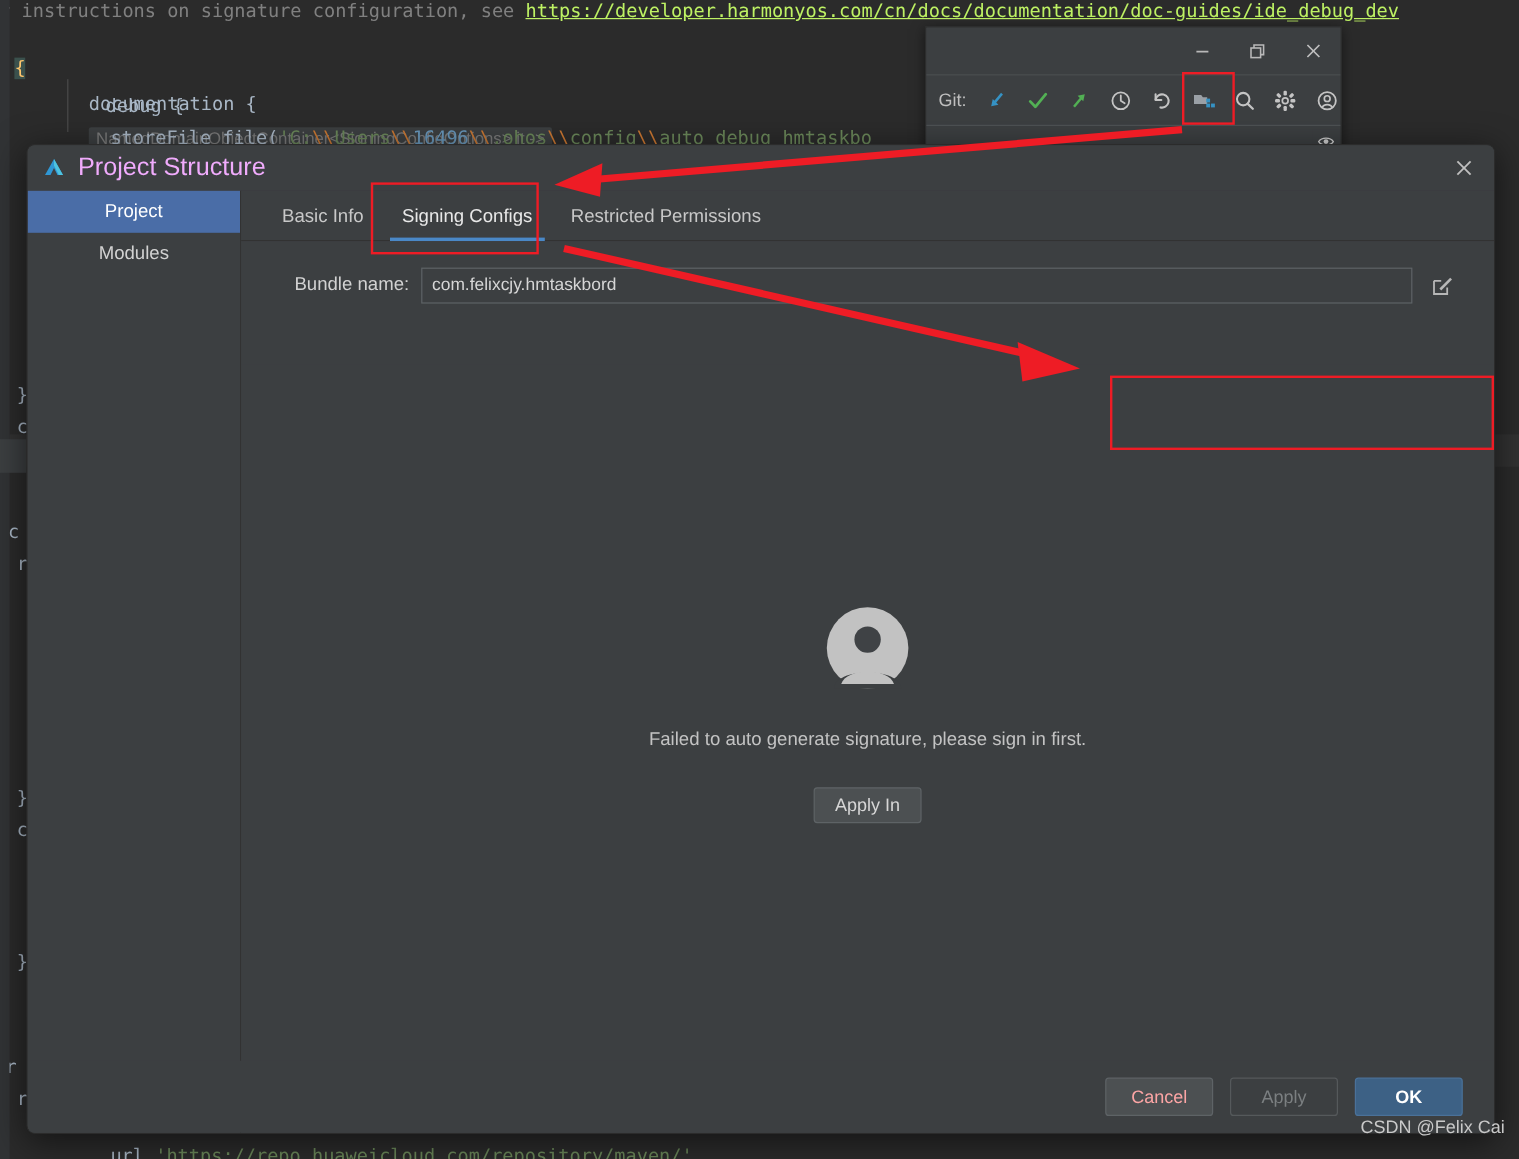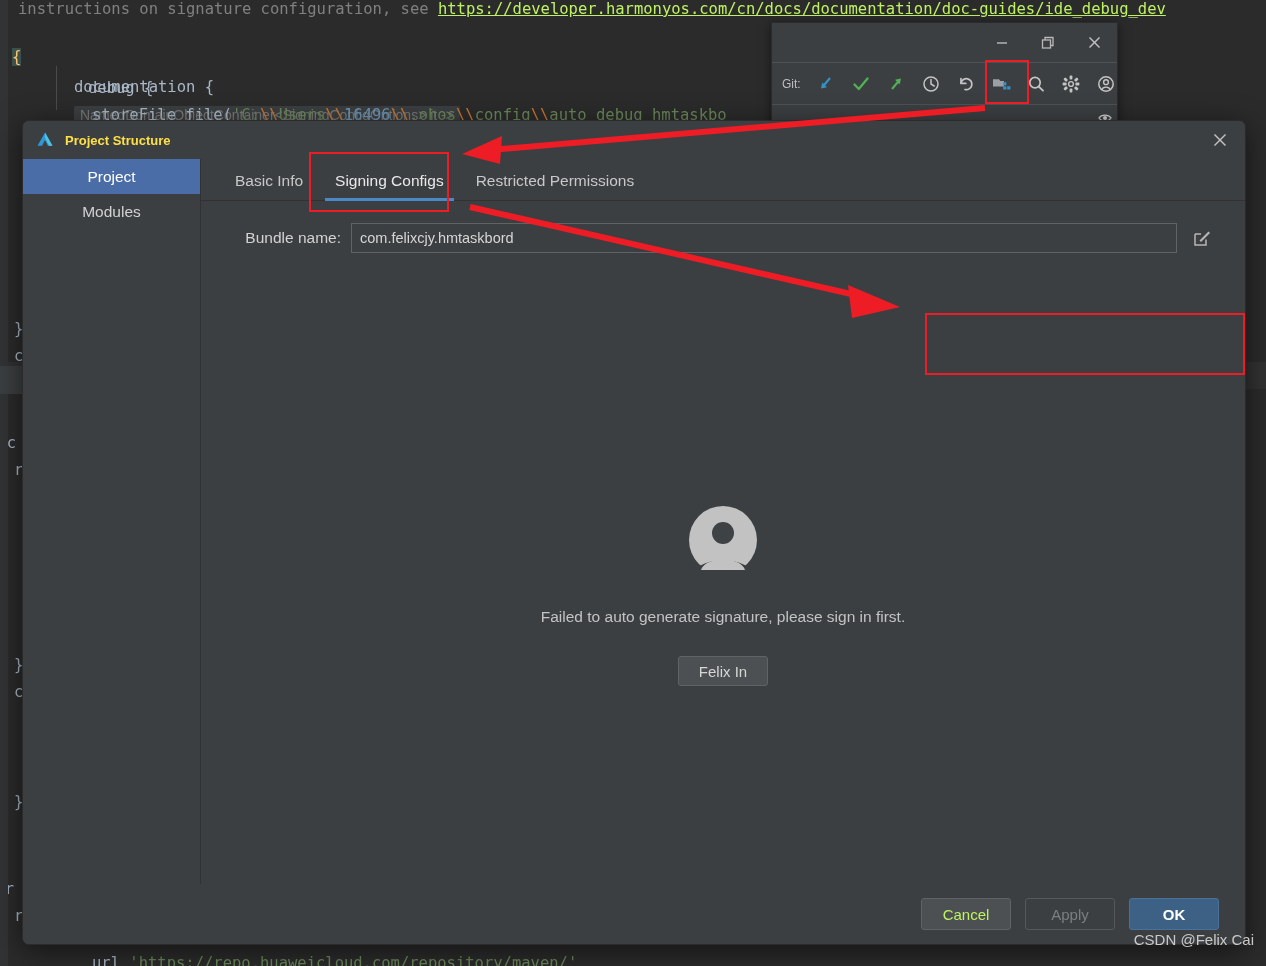--- a/index.html
+++ b/index.html
@@ -57,21 +57,21 @@
     width: 46px; height: 38px;
     display: flex; align-items: center; justify-content: center;
     color: #b9b9b9; cursor: default;
   }
   .git-toolbar {
     height: 42px; display: flex; align-items: center;
     padding-left: 10px; gap: 12px;
     border-bottom: 1px solid #4e5254;
     background: #3c3f41;
   }
-  .git-label { color: #bfbfbf; font-size: 12px; margin-right: 2px; }
+  .git-label { color: #bfbfbf; font-size: 15px; margin-right: 2px; }
   .tb-icon {
     width: 24px; height: 24px;
     display: flex; align-items: center; justify-content: center;
   }
   .git-body { height: 28px; background: #3c3f41; }
   .git-statusline {
     height: 36px; background: #313335;
     display: flex; align-items: center; justify-content: flex-end;
     padding-right: 34px; gap: 12px;
   }
@@ -100,21 +100,21 @@
     border: 1px solid #2b2b2b;
     border-radius: 7px;
     box-shadow: 0 6px 28px rgba(0,0,0,.55);
     overflow: hidden;
   }
   .ps-titlebar {
     height: 38px; display: flex; align-items: center;
     padding-left: 12px; background: #3c3f41;
   }
   .ps-logo { width: 20px; height: 20px; margin-right: 10px; }
-  .ps-title { font-size: 13px; color: #fde047; font-weight: bold; }
+  .ps-title { font-size: 21px; color: #f0abfc; }
   .ps-close {
     margin-left: auto; width: 50px; height: 38px;
     display: flex; align-items: center; justify-content: center;
     color: #c0c0c0;
   }
 
   .ps-body { display: flex; height: 787px; }
   .ps-sidebar {
     width: 178px; background: #3c3f41;
     border-right: 1px solid #323232;
@@ -217,21 +217,21 @@
     position: absolute; left: 0; right: 0; bottom: 0; height: 60px;
     display: flex; align-items: center; justify-content: flex-end;
     gap: 14px; padding-right: 26px; background: #3c3f41;
   }
   .btn {
     height: 32px; min-width: 90px; padding: 0 18px;
     border-radius: 3px; font-size: 15px;
     font-family: "Liberation Sans", sans-serif;
     display: flex; align-items: center; justify-content: center;
   }
-  .btn-default { background: #4c5052; border: 1px solid #5e6366; color: #bef264; }
+  .btn-default { background: #4c5052; border: 1px solid #5e6366; color: #fca5a5; }
   .btn-disabled { background: #3c3f41; border: 1px solid #55595b; color: #7b7f81; }
   .btn-primary { background: #3d6185; border: 1px solid #4a7199; color: #ffffff; font-weight: bold; }
 
   
   .redbox {
     position: absolute; border: 2.5px solid #ee1c25;
     pointer-events: none;
   }
   .annot-svg { position: absolute; inset: 0; pointer-events: none; }
 
@@ -486,21 +486,21 @@
 
     <div class="sign-panel">
       <svg class="avatar-ph" viewBox="0 0 72 72">
         <path d="M36 2 A34 34 0 0 1 36 70 A34 34 0 0 1 36 2 Z" fill="#c2c2c2"></path>
         <circle cx="36" cy="29" r="11" fill="#3f4245"></circle>
         <path d="M8 70 C8 52 64 52 64 70 Z" fill="#3c3f41"></path>
         <path d="M14 66 C18 52 54 52 58 66 Z" fill="#c2c2c2"></path>
       </svg>
       <div class="fail-msg">Failed to auto generate signature, please sign in first.</div>
       <div class="signin-btn">
-        <span>Felix In</span>
+        <span>Apply In</span>
       </div>
     </div>
 
     <div class="ps-footer">
       <div class="btn btn-default">
         <span>Cancel</span>
       </div>
       <div class="btn btn-disabled">
         <span>Apply</span>
       </div>

